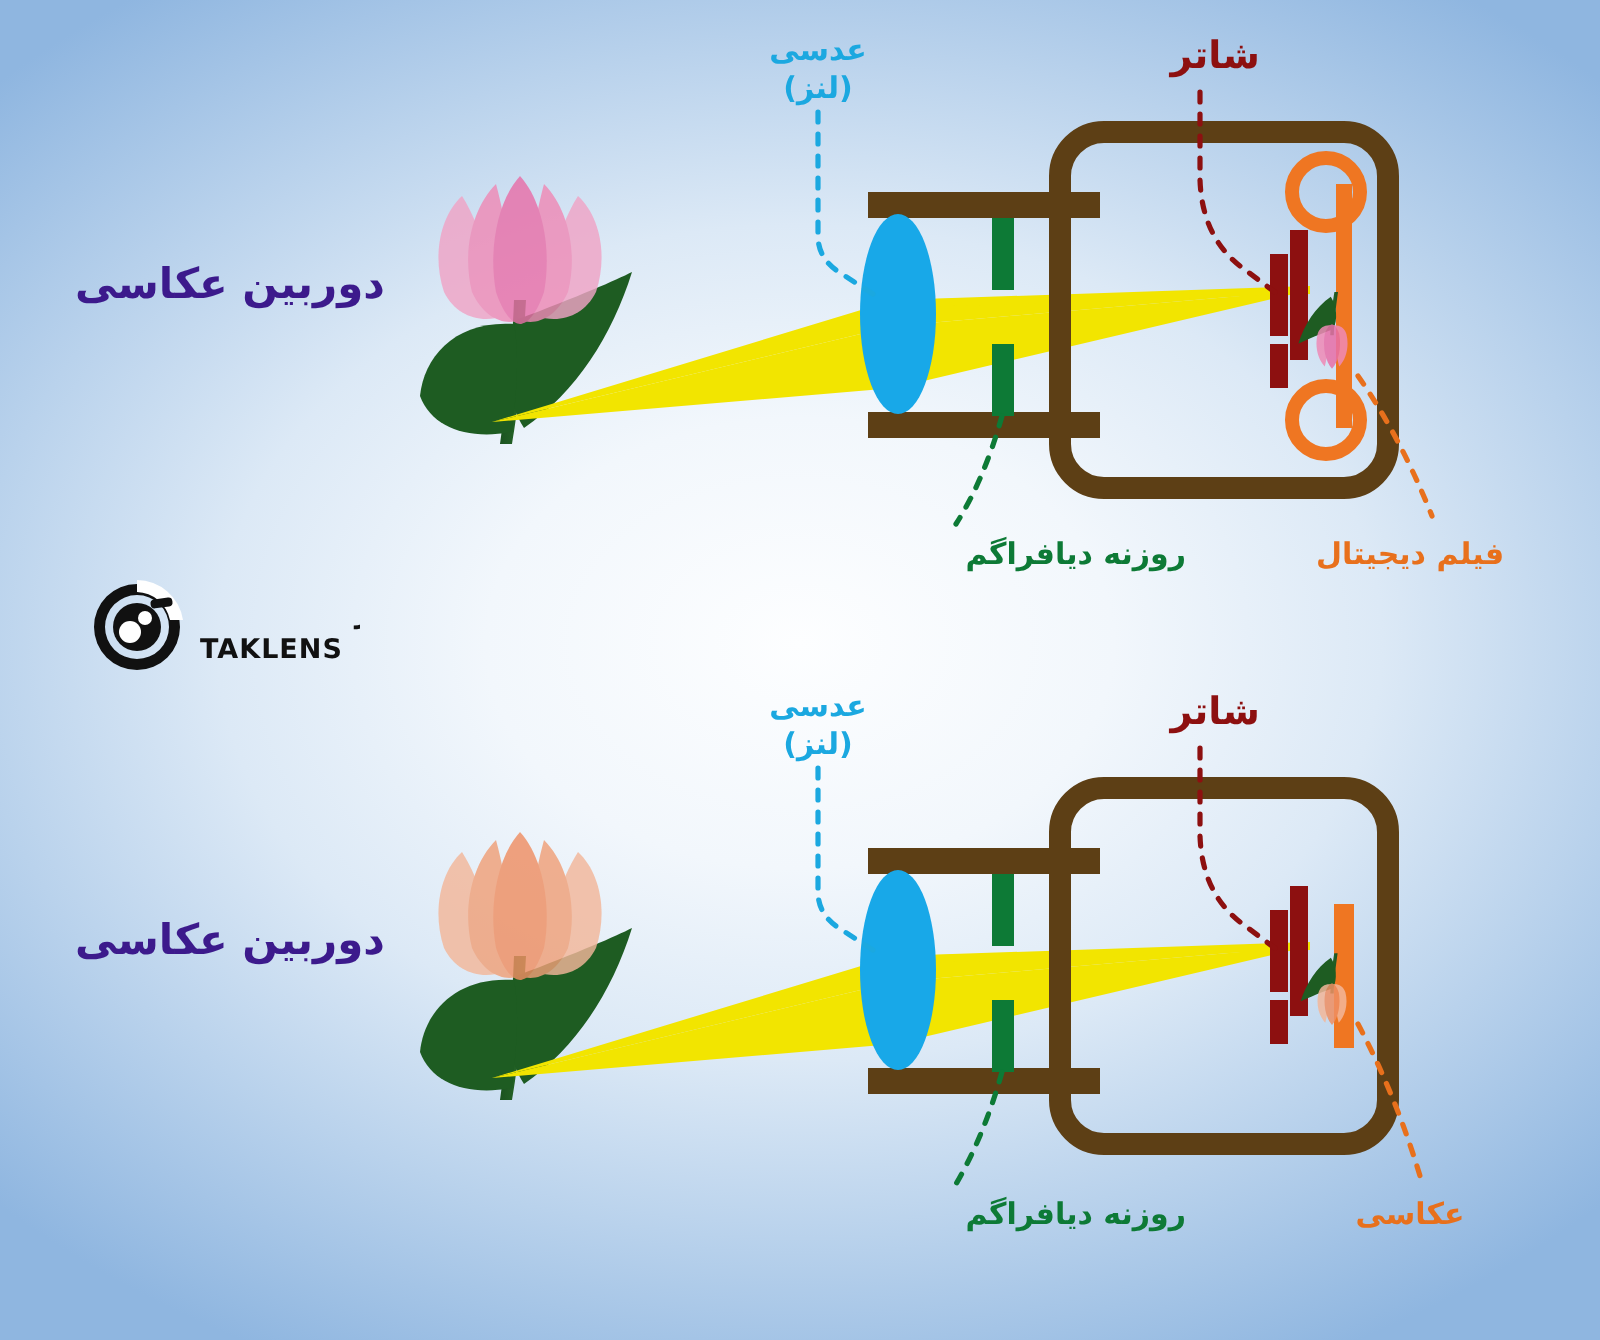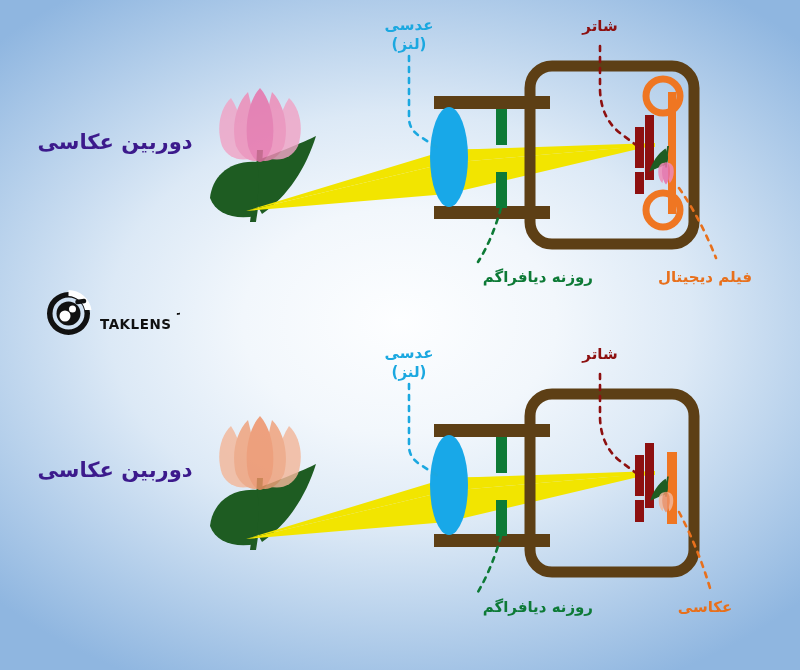--- a/index.html
+++ b/index.html
@@ -34,21 +34,21 @@
     line-height: 1.25;
     pointer-events: none;
   }
   .title-lbl {
     color: #3c1a8c;
     font-size: 21px;
     line-height: 1.35;
     letter-spacing: 0px;
   }
   .cap-lens { color: #1ba8e0; font-size: 15px; }
-  .cap-shutter { color: #8d1010; font-size: 15px; }
+  .cap-shutter { color: #8d1010; font-size: 19px; text-align: right; }
   .cap-film { color: #e8701c; font-size: 15px; }
   .cap-aperture { color: #0d7a36; font-size: 15px; margin-left: 28px; }
 
   #logo {
     position: absolute;
     left: 45px;
     top: 290px;
     width: 135px;
     height: 48px;
   }

